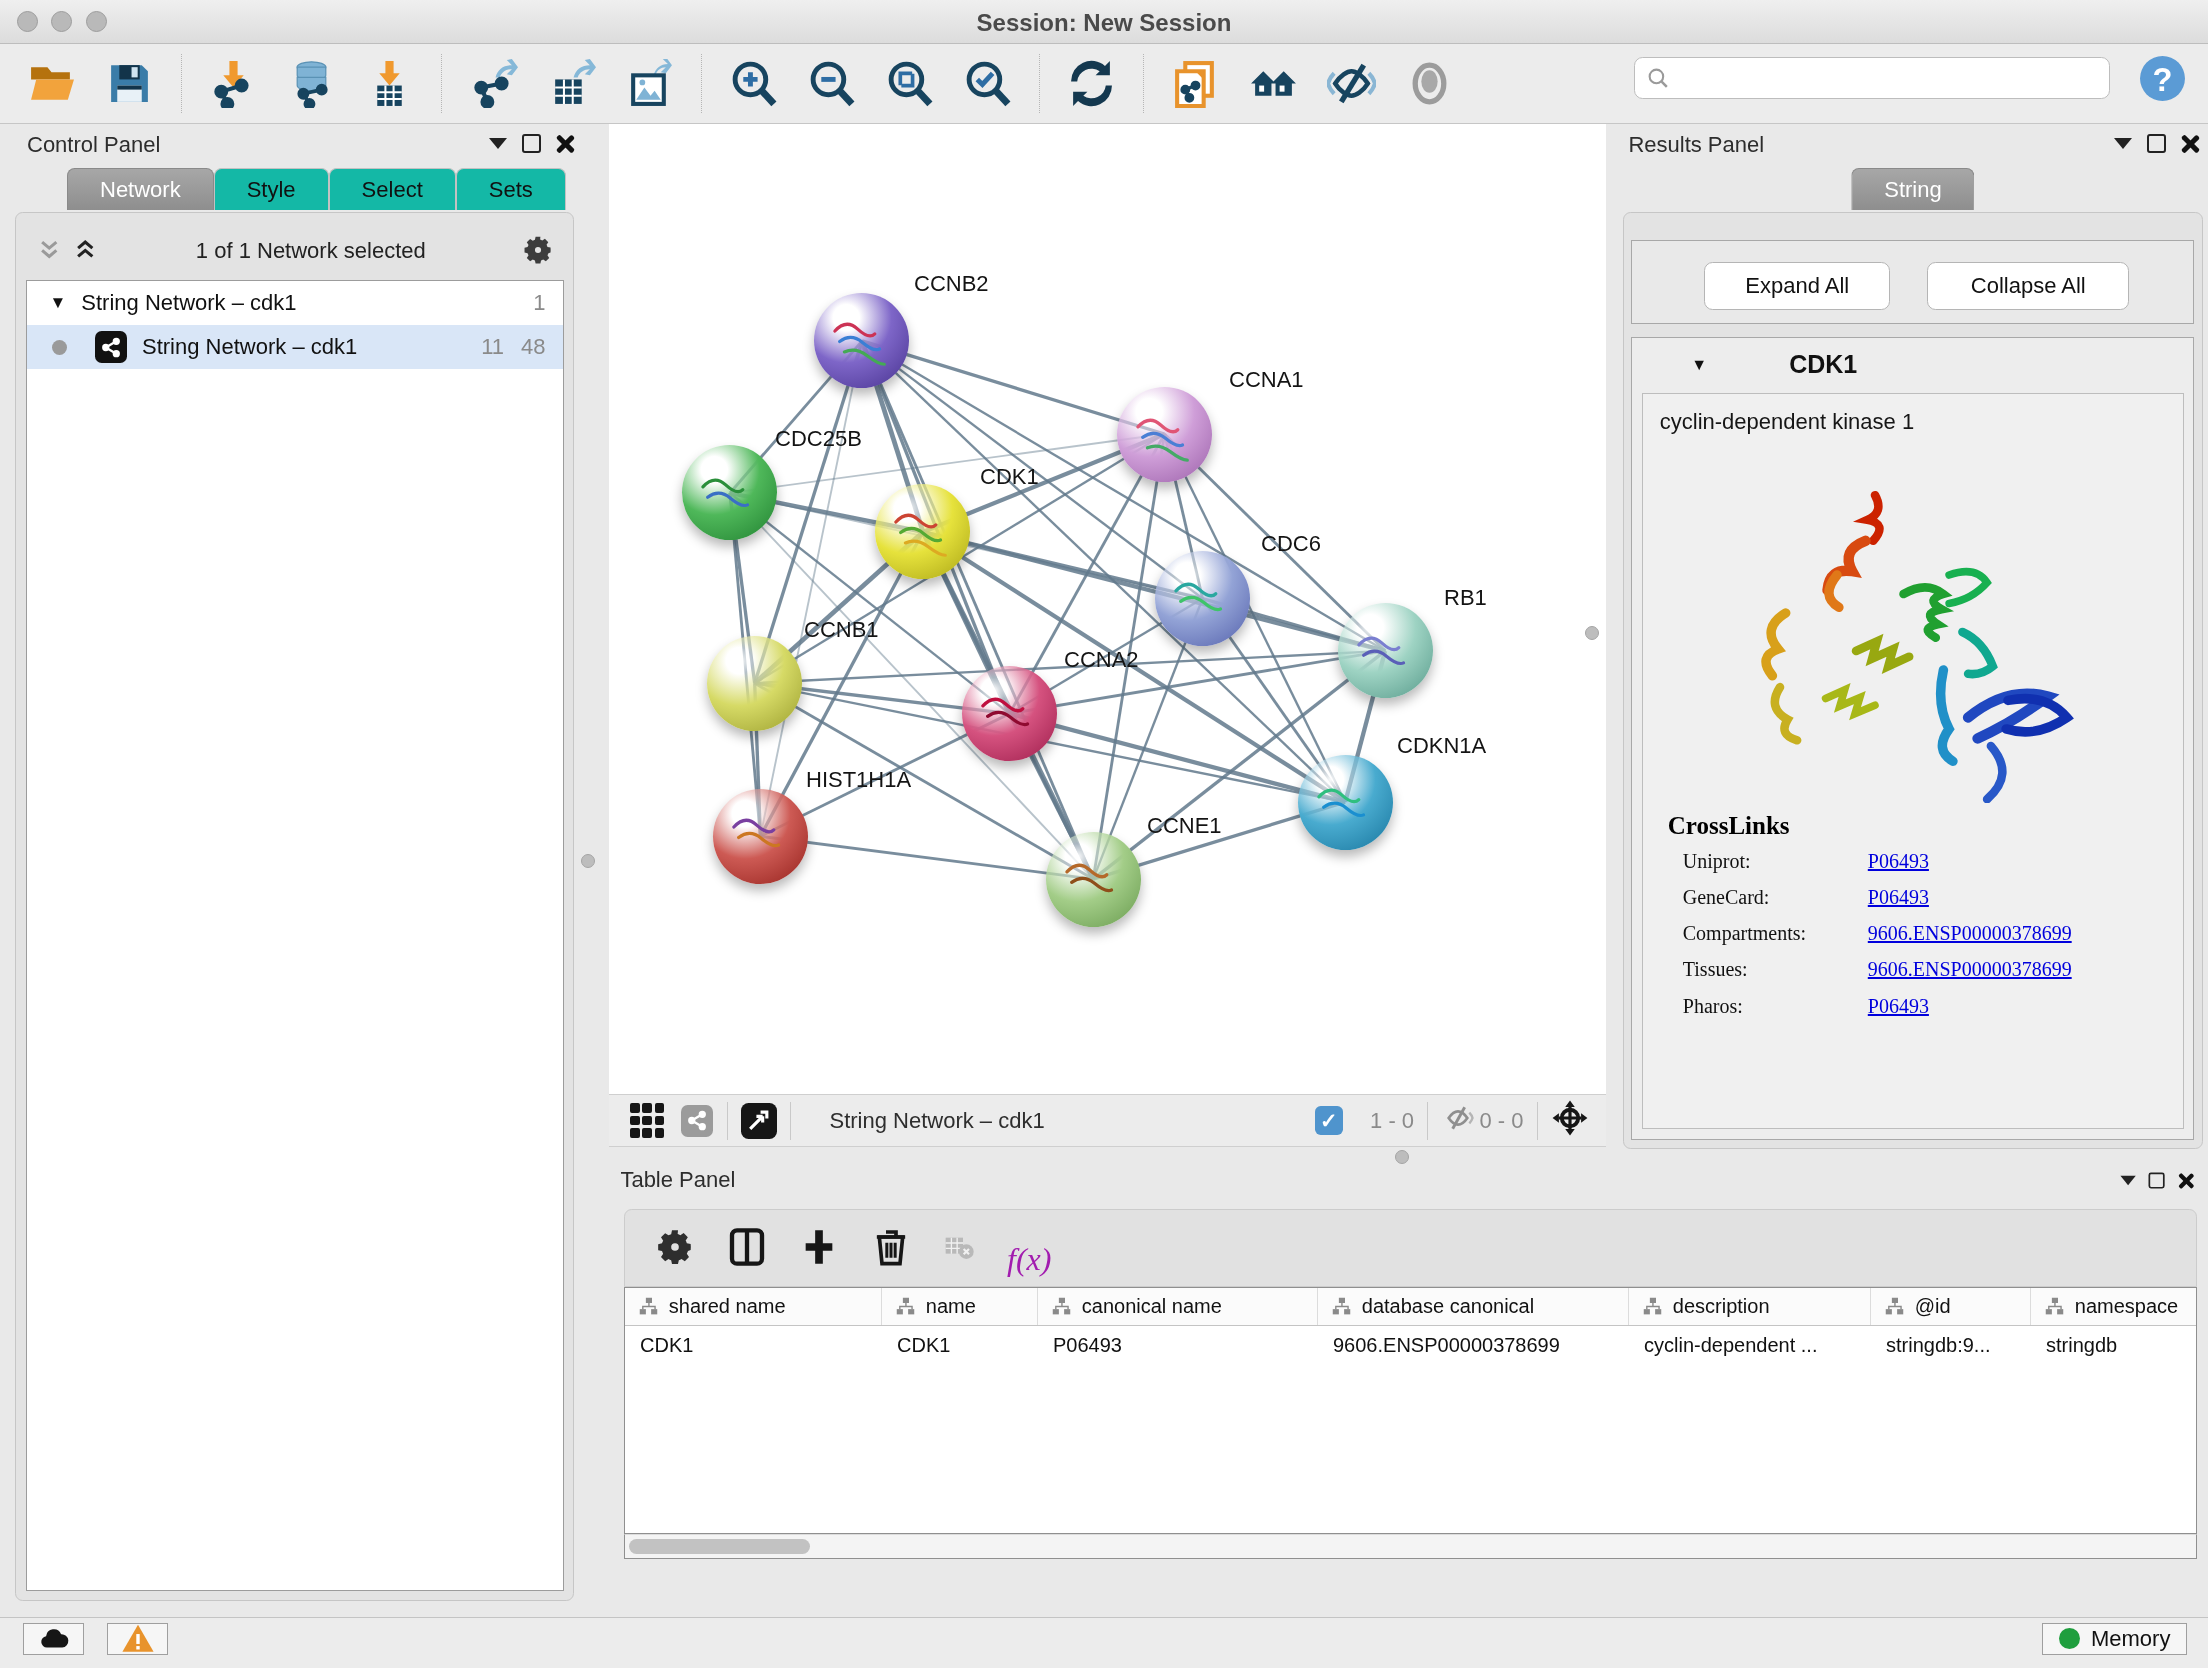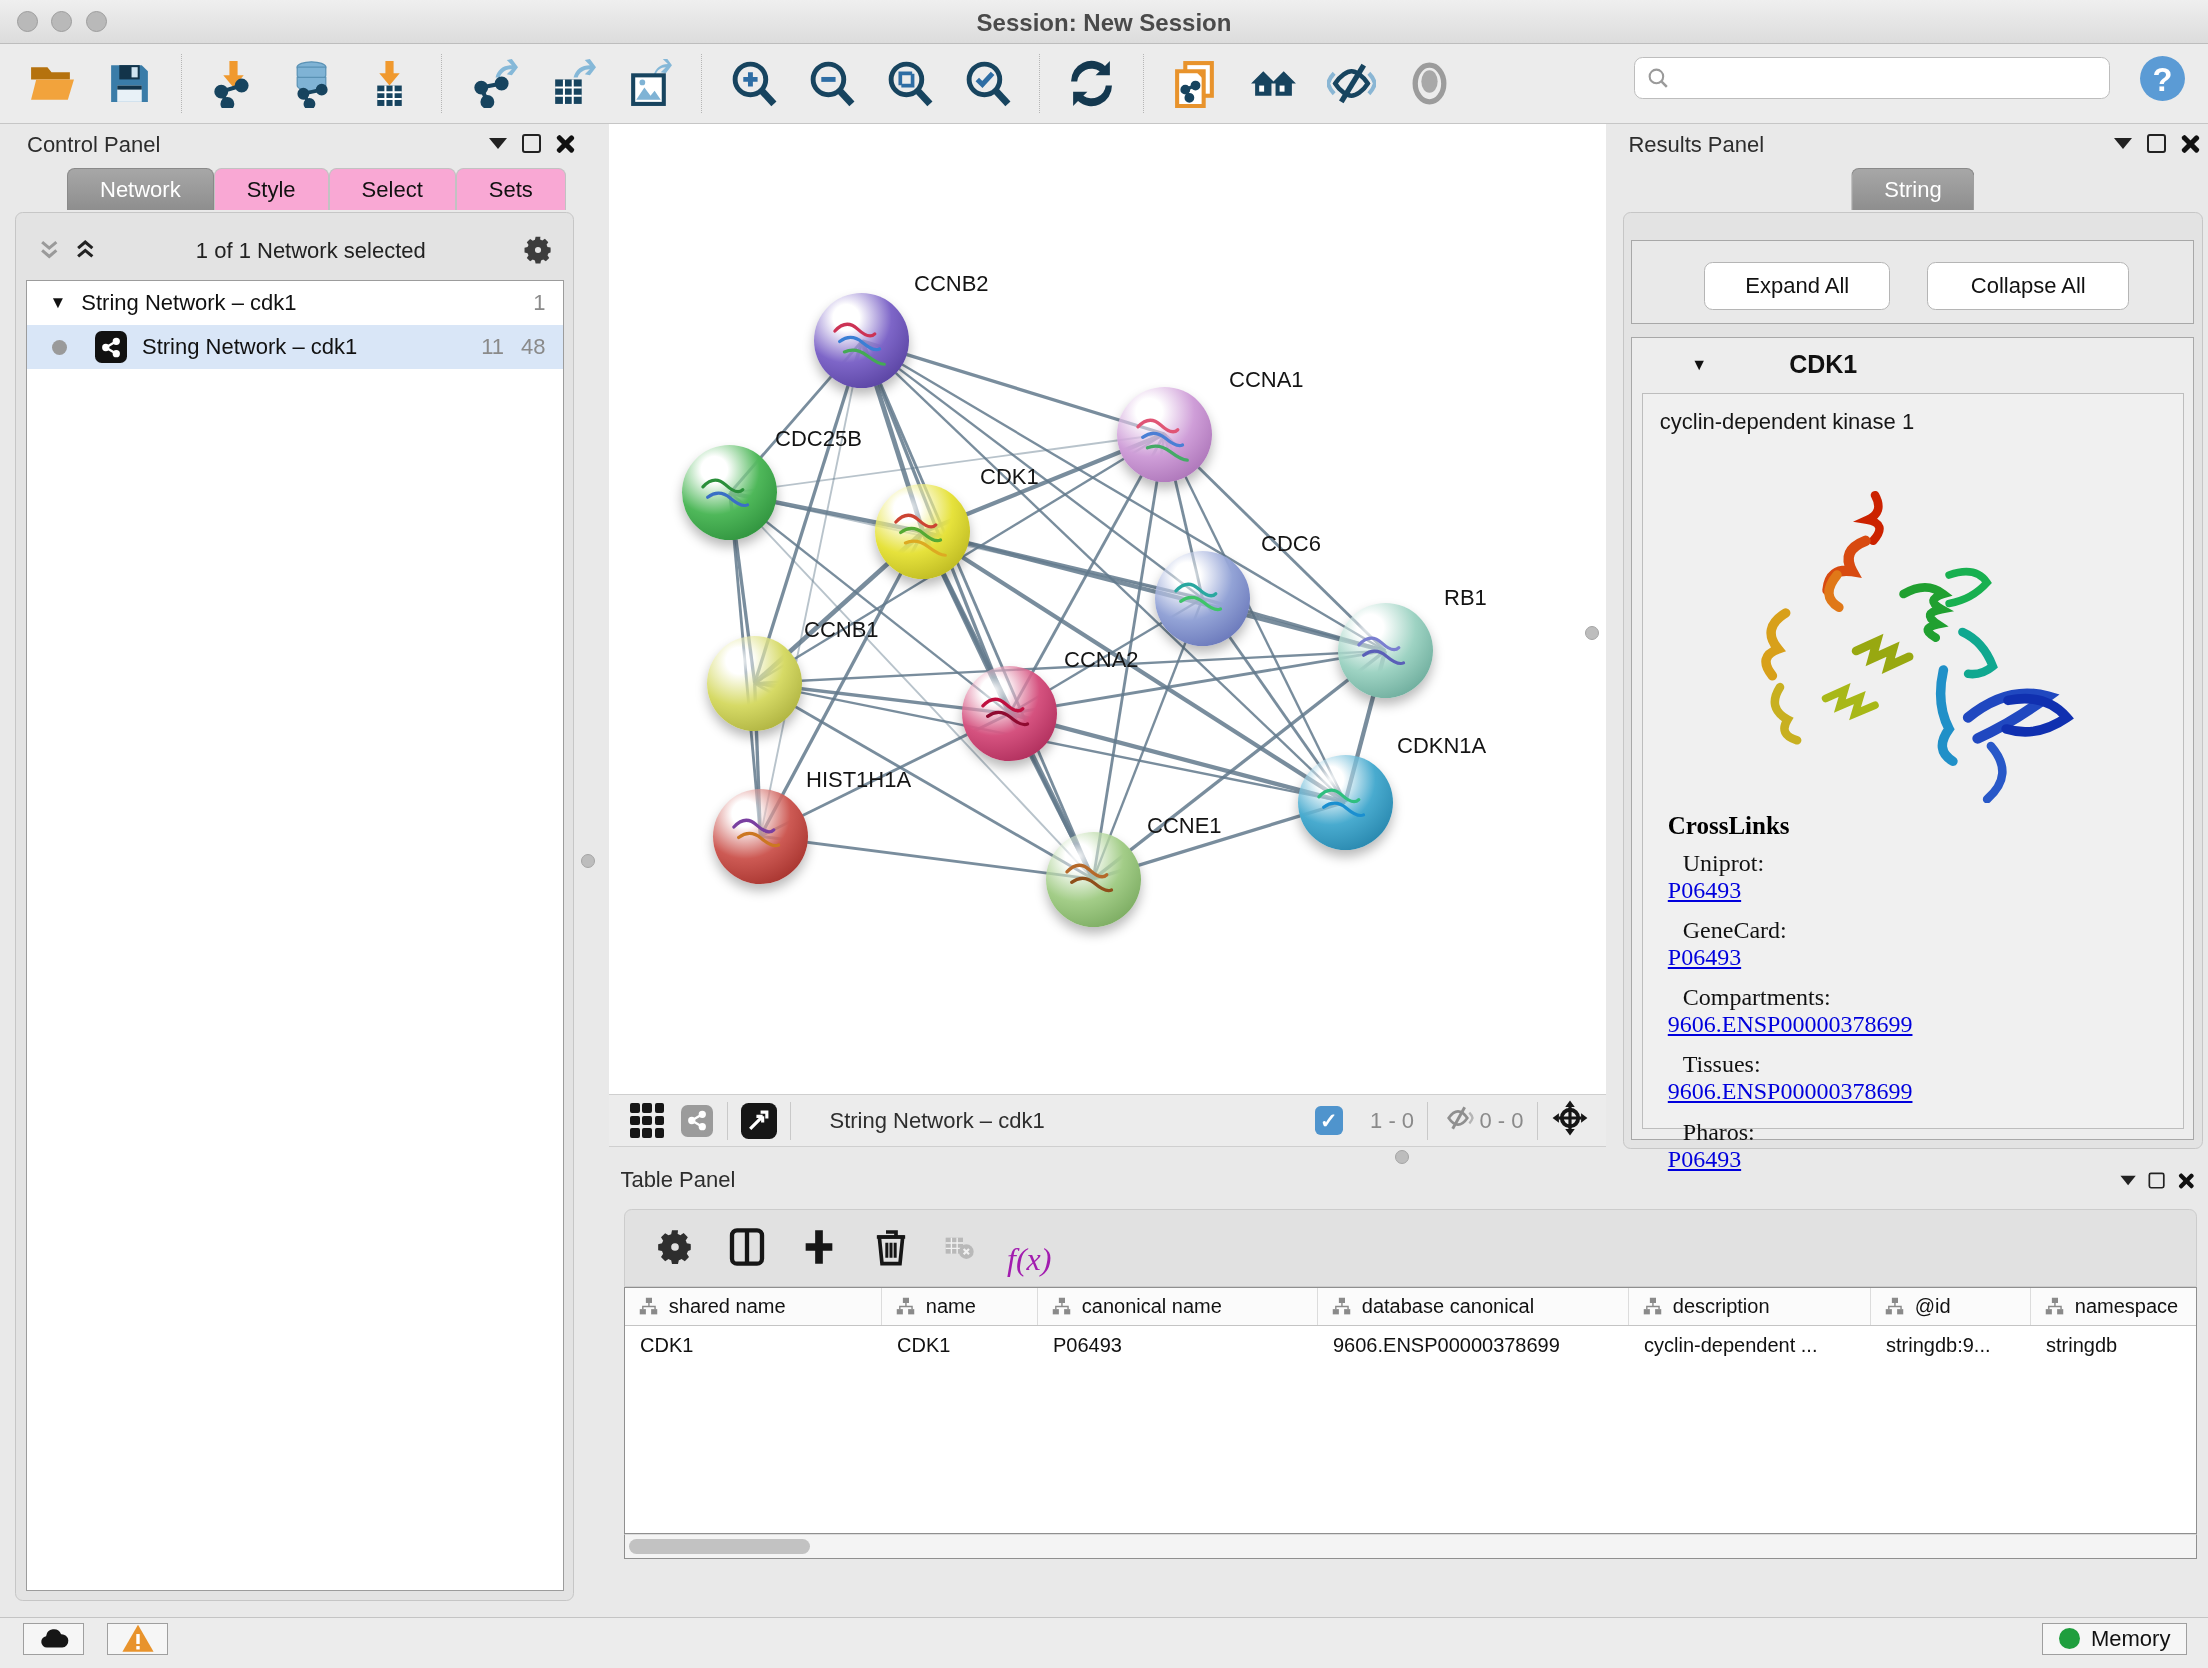--- a/index.html
+++ b/index.html
@@ -30,21 +30,21 @@
 
   
   .panel-title { font-size:22px; color:#2d2d2d; }
   .panel-ctrls { display:flex; align-items:center; gap:15px; }
   .tri-down { width:0; height:0; border-left:9.5px solid transparent; border-right:9.5px solid transparent; border-top:11.4px solid #222; }
   .box-ctrl { width:19px; height:19px; border:2.9px solid #222; border-radius:2.9px; }
   .x-ctrl { position:relative; width:19px; height:19px; }
   .x-ctrl:before,.x-ctrl:after { content:""; position:absolute; left:7.6px; top:-1px; width:4.8px; height:22px; background:#111; border-radius:1.9px; }
   .x-ctrl:before { transform:rotate(45deg); } .x-ctrl:after { transform:rotate(-45deg); }
 
-  .tab { display:inline-block; padding:7.6px 32px; font-size:22px; background:#f9a8d4; color:#111;
+  .tab { display:inline-block; padding:7.6px 32px; font-size:22px; background:#14b8a6; color:#111;
     border:1px solid #c2c2c2; border-bottom:none; border-radius:7.6px 7.6px 0 0; }
   .tab.sel { background:linear-gradient(#a7a7a7,#8e8e8e); color:#fff; border-color:#8a8a8a; }
 
   
   #control-panel { position:absolute; left:0; top:124px; width:588px; height:1486px; }
   #cp-header { position:absolute; left:27px; top:7.6px; }
   #cp-ctrls { position:absolute; right:13.3px; top:9.5px; }
   #cp-tabs { position:absolute; left:67px; top:44px; z-index:2; }
   #cp-body { position:absolute; left:15px; top:88px; width:559px; height:1389px;
     background:#e3e3e3; border:1px solid #c6c6c6; border-radius:7.6px; }
@@ -93,21 +93,21 @@
   #rp-resultbox { position:absolute; left:7.6px; top:124px; width:563px; height:803px;
     background:#ededed; border:1px solid #a8a8a8; }
   #rp-entry-header { position:absolute; left:0; top:0; width:100%; height:53px; display:flex; align-items:center; }
   #rp-entry-header .name { font-size:25px; font-weight:bold; color:#111; margin-left:82px; }
   #rp-entry-body { position:absolute; left:9.5px; top:55px; width:542px; height:736px;
     background:#f0f0f0; border:1px solid #bdbdbd; }
   #rp-desc { font-size:22px; color:#161616; padding:15px 0 0 17px; }
   #protein-img { position:absolute; left:50%; transform:translateX(-50%); top:67px; }
   #crosslinks { position:absolute; left:25px; top:418px; width:514px; font-family:"Liberation Serif", serif; }
   #crosslinks h3 { font-size:25px; color:#000; margin-bottom:9.5px; }
-  .cl-row { display:flex; font-size:24px; margin-bottom:13.3px;flex-direction:column; }
+  .cl-row { display:flex; font-size:20px; margin-bottom:13.3px; }
   .cl-row .lbl { width:200px; color:#111; padding-left:15px; }
   .cl-row a { color:#0000dd; text-decoration:underline; }
 
   
   #table-panel { position:absolute; left:609px; top:1165px; width:1600px; height:447px; }
   #tp-header { position:absolute; left:11.4px; top:1.9px; }
   #tp-ctrls { position:absolute; right:9.5px; top:5.7px; transform:scale(.85); }
   #tp-toolbar { position:absolute; left:15px; top:44px; width:1573px; height:78px;
     background:#e1e1e1; border:1px solid #cccccc; border-radius:7.6px 7.6px 0 0; display:flex; align-items:center; gap:32px; padding-left:30px; }
   #tp-toolbar svg { width:40px; height:40px; }

